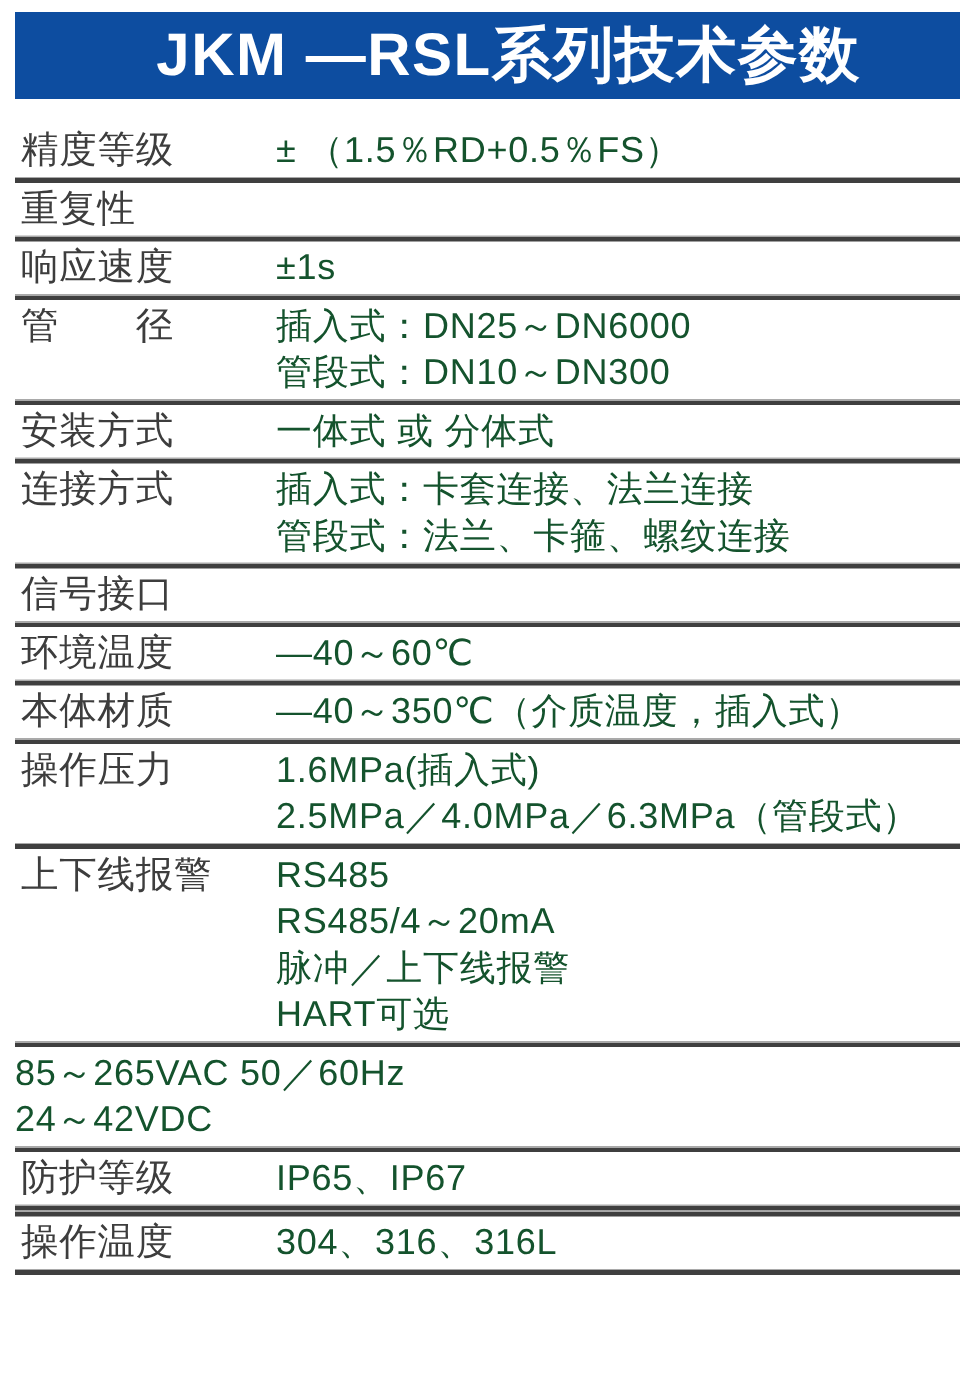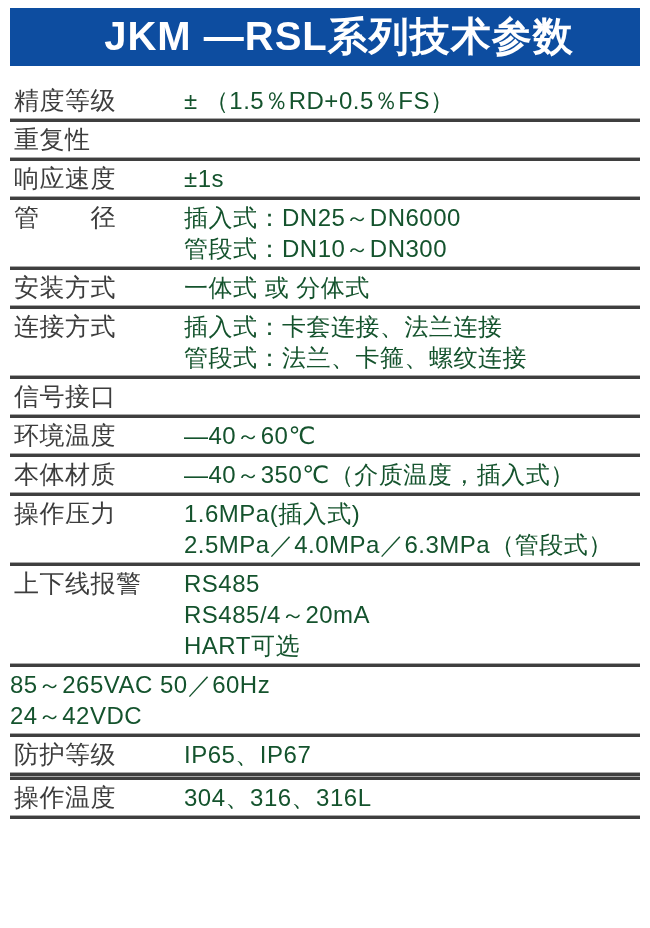--- a/index.html
+++ b/index.html
@@ -150,20 +150,21 @@
           <div class="value-line">2.5MPa／4.0MPa／6.3MPa（管段式）</div>
         </div>
     </div>
     <div class="divider"></div>
 
     <div class="row">
       <div class="row-label">上下线报警</div>
       <div class="row-values">
           <div class="value-line">RS485</div>
           <div class="value-line">RS485/4～20mA</div>
+          <div class="value-line">脉冲／上下线报警</div>
           <div class="value-line">HART可选</div>
         </div>
     </div>
     <div class="divider"></div>
 
     <div class="row">
       <div class="row-values">
           <div class="value-line">85～265VAC 50／60Hz</div>
           <div class="value-line">24～42VDC</div>
         </div>

